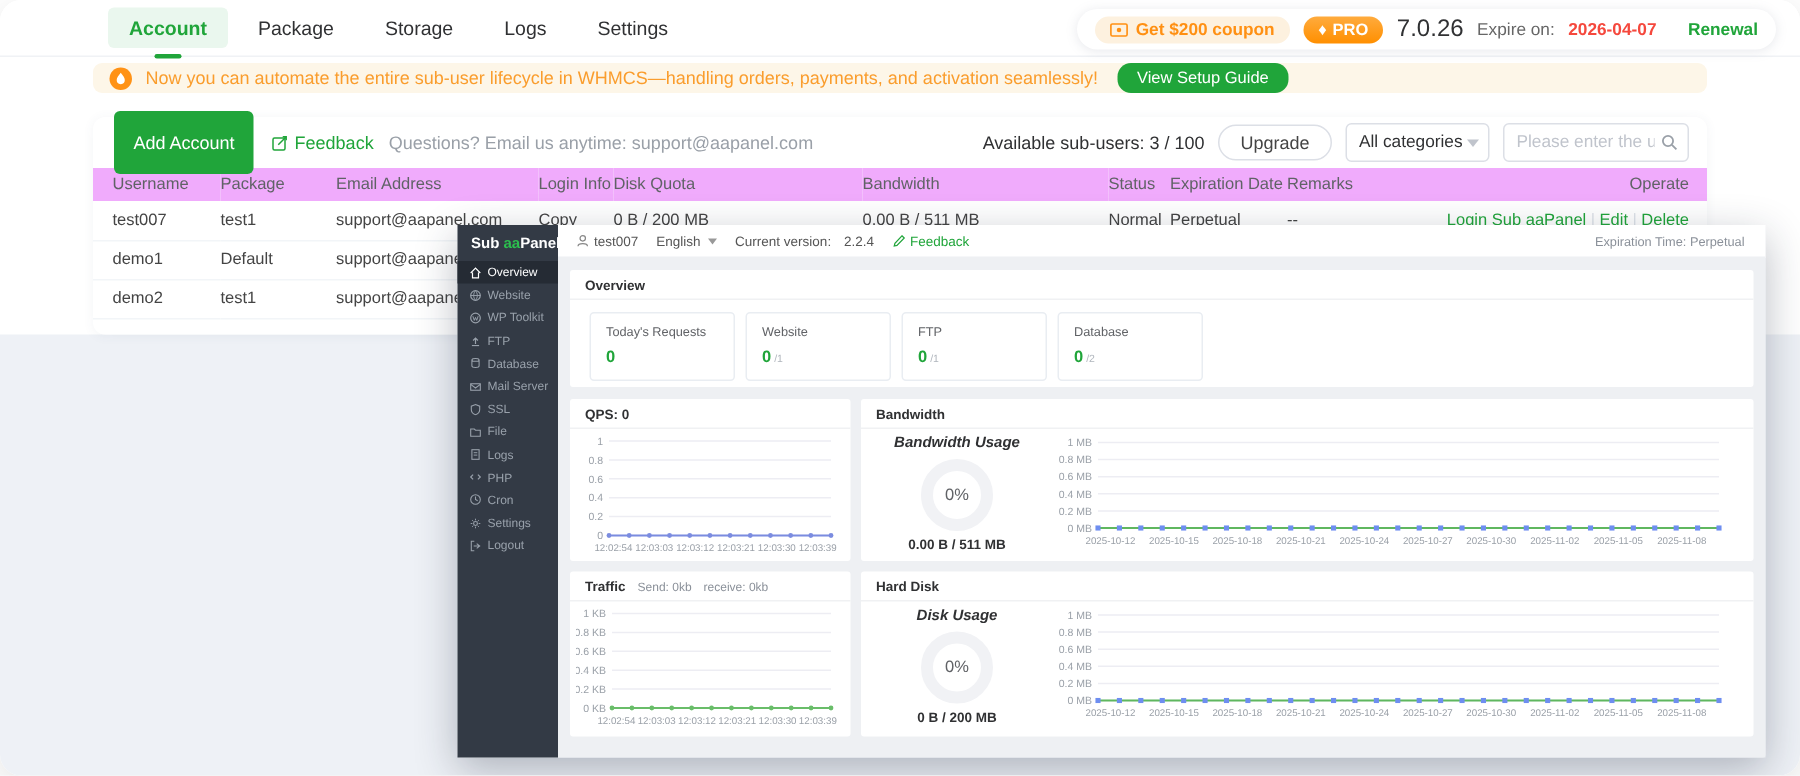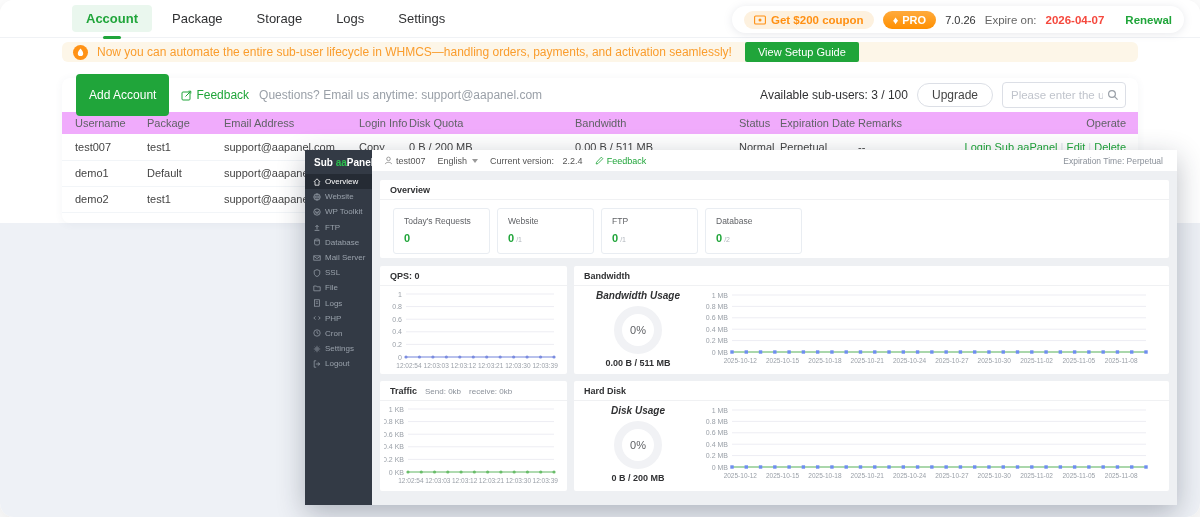--- a/index.html
+++ b/index.html
@@ -9,30 +9,30 @@
 
   
   .topbar{position:absolute;left:0;top:0;width:1200px;height:38px;background:#fff;border-bottom:1px solid #f0f2f5;display:flex;align-items:center;z-index:3;}
   .tabs{display:flex;align-items:center;margin-left:72px;gap:6px;}
   .tab{position:relative;font-size:13px;color:#303133;padding:6px 14px;border-radius:4px;cursor:pointer;}
   .tab.active{color:#20a53a;background:#eaf7ee;font-weight:bold;}
   .tab.active::after{content:"";position:absolute;left:50%;transform:translateX(-50%);bottom:-7px;width:18px;height:3px;border-radius:2px;background:#20a53a;}
   .top-right{position:absolute;right:16px;top:6px;height:27px;background:#fff;border-radius:14px;box-shadow:0 1px 8px rgba(120,130,150,.18);display:flex;align-items:center;gap:9px;padding:0 12px;}
   .coupon{display:flex;align-items:center;gap:5px;background:#fdf1df;color:#ff9013;font-weight:bold;font-size:11.5px;border-radius:11px;padding:3px 10px;cursor:pointer;}
   .pro{display:flex;align-items:center;gap:4px;background:linear-gradient(180deg,#ffab3d,#ff8f00);color:#fff;font-weight:bold;font-size:11px;border-radius:11px;padding:3px 10px;cursor:pointer;}
-  .ver{font-size:11px;color:#303133;}
+  .ver{font-size:16px;color:#303133;}
   .exp-label{font-size:11.5px;color:#666;}
   .exp-date{font-size:11.5px;color:#f5483d;font-weight:bold;}
   .renewal{font-size:11.5px;color:#20a53a;font-weight:bold;cursor:pointer;margin-left:12px;}
 
   
   .banner{position:absolute;left:62px;top:42px;width:1076px;height:20px;background:#fdf6e8;border-radius:6px;display:flex;align-items:center;gap:9px;padding:0 11px;z-index:2;}
   .flame{width:15px;height:15px;border-radius:50%;background:#ff9216;display:flex;align-items:center;justify-content:center;flex:0 0 auto;}
   .banner-text{font-size:12px;color:#fa9d2d;}
-  .setup-btn{background:#20a53a;color:#fff;font-size:11px;border:none;border-radius:2px;padding:4px 13px;margin-left:4px;cursor:pointer;}
+  .setup-btn{background:#20a53a;color:#fff;font-size:11px;border:none;border-radius:9px;padding:4px 13px;margin-left:4px;cursor:pointer;}
 
   
   .card{position:absolute;left:62px;top:78px;width:1076px;height:145px;background:#fff;border-radius:8px;box-shadow:0 1px 8px rgba(60,80,120,.06);z-index:1;}
   .toolbar{display:flex;align-items:center;height:34px;padding:0 12px 0 14px;}
   .add-btn{background:#20a53a;color:#fff;border:none;border-radius:4px;font-size:12px;padding:14px 13px;cursor:pointer;}
   .feedback-link{display:flex;align-items:center;gap:4px;color:#20a53a;font-size:12px;margin-left:12px;cursor:pointer;}
   .contact{color:#9aa0a8;font-size:12px;margin-left:10px;}
   .toolbar-right{margin-left:auto;display:flex;align-items:center;gap:9px;}
   .avail{font-size:12px;color:#303133;}
   .upgrade-btn{background:#fff;border:1px solid #dcdfe6;border-radius:13px;font-size:12px;color:#444;padding:4px 14px;cursor:pointer;}
@@ -139,20 +139,24 @@
         <svg width="11" height="11" viewBox="0 0 11 11">
             <rect x="1" y="2" width="8" height="8" rx="1" fill="none" stroke="#20a53a" stroke-width="1"></rect>
             <path d="M4.5 6.5 L9.5 1.5 M7.5 1.2 H9.8 V3.5" fill="none" stroke="#20a53a" stroke-width="1"></path>
           </svg>
         <span>Feedback</span>
       </span>
       <span class="contact">Questions? Email us anytime: support@aapanel.com</span>
       <div class="toolbar-right">
         <span class="avail">Available sub-users: 3 / 100</span>
         <button class="upgrade-btn">Upgrade</button>
+        <div class="cat-select">
+          <span>All categories</span>
+          <span class="caret"></span>
+        </div>
         <div class="search-box">
           <input type="text" placeholder="Please enter the username" style="">
           <svg class="search-ic" width="12" height="12" viewBox="0 0 12 12">
               <circle cx="5" cy="5" r="3.4" fill="none" stroke="#9aa0a8" stroke-width="1.2"></circle>
               <path d="M7.6 7.6 L10.6 10.6" stroke="#9aa0a8" stroke-width="1.2"></path>
             </svg>
         </div>
       </div>
     </div>
     <table class="accounts">

